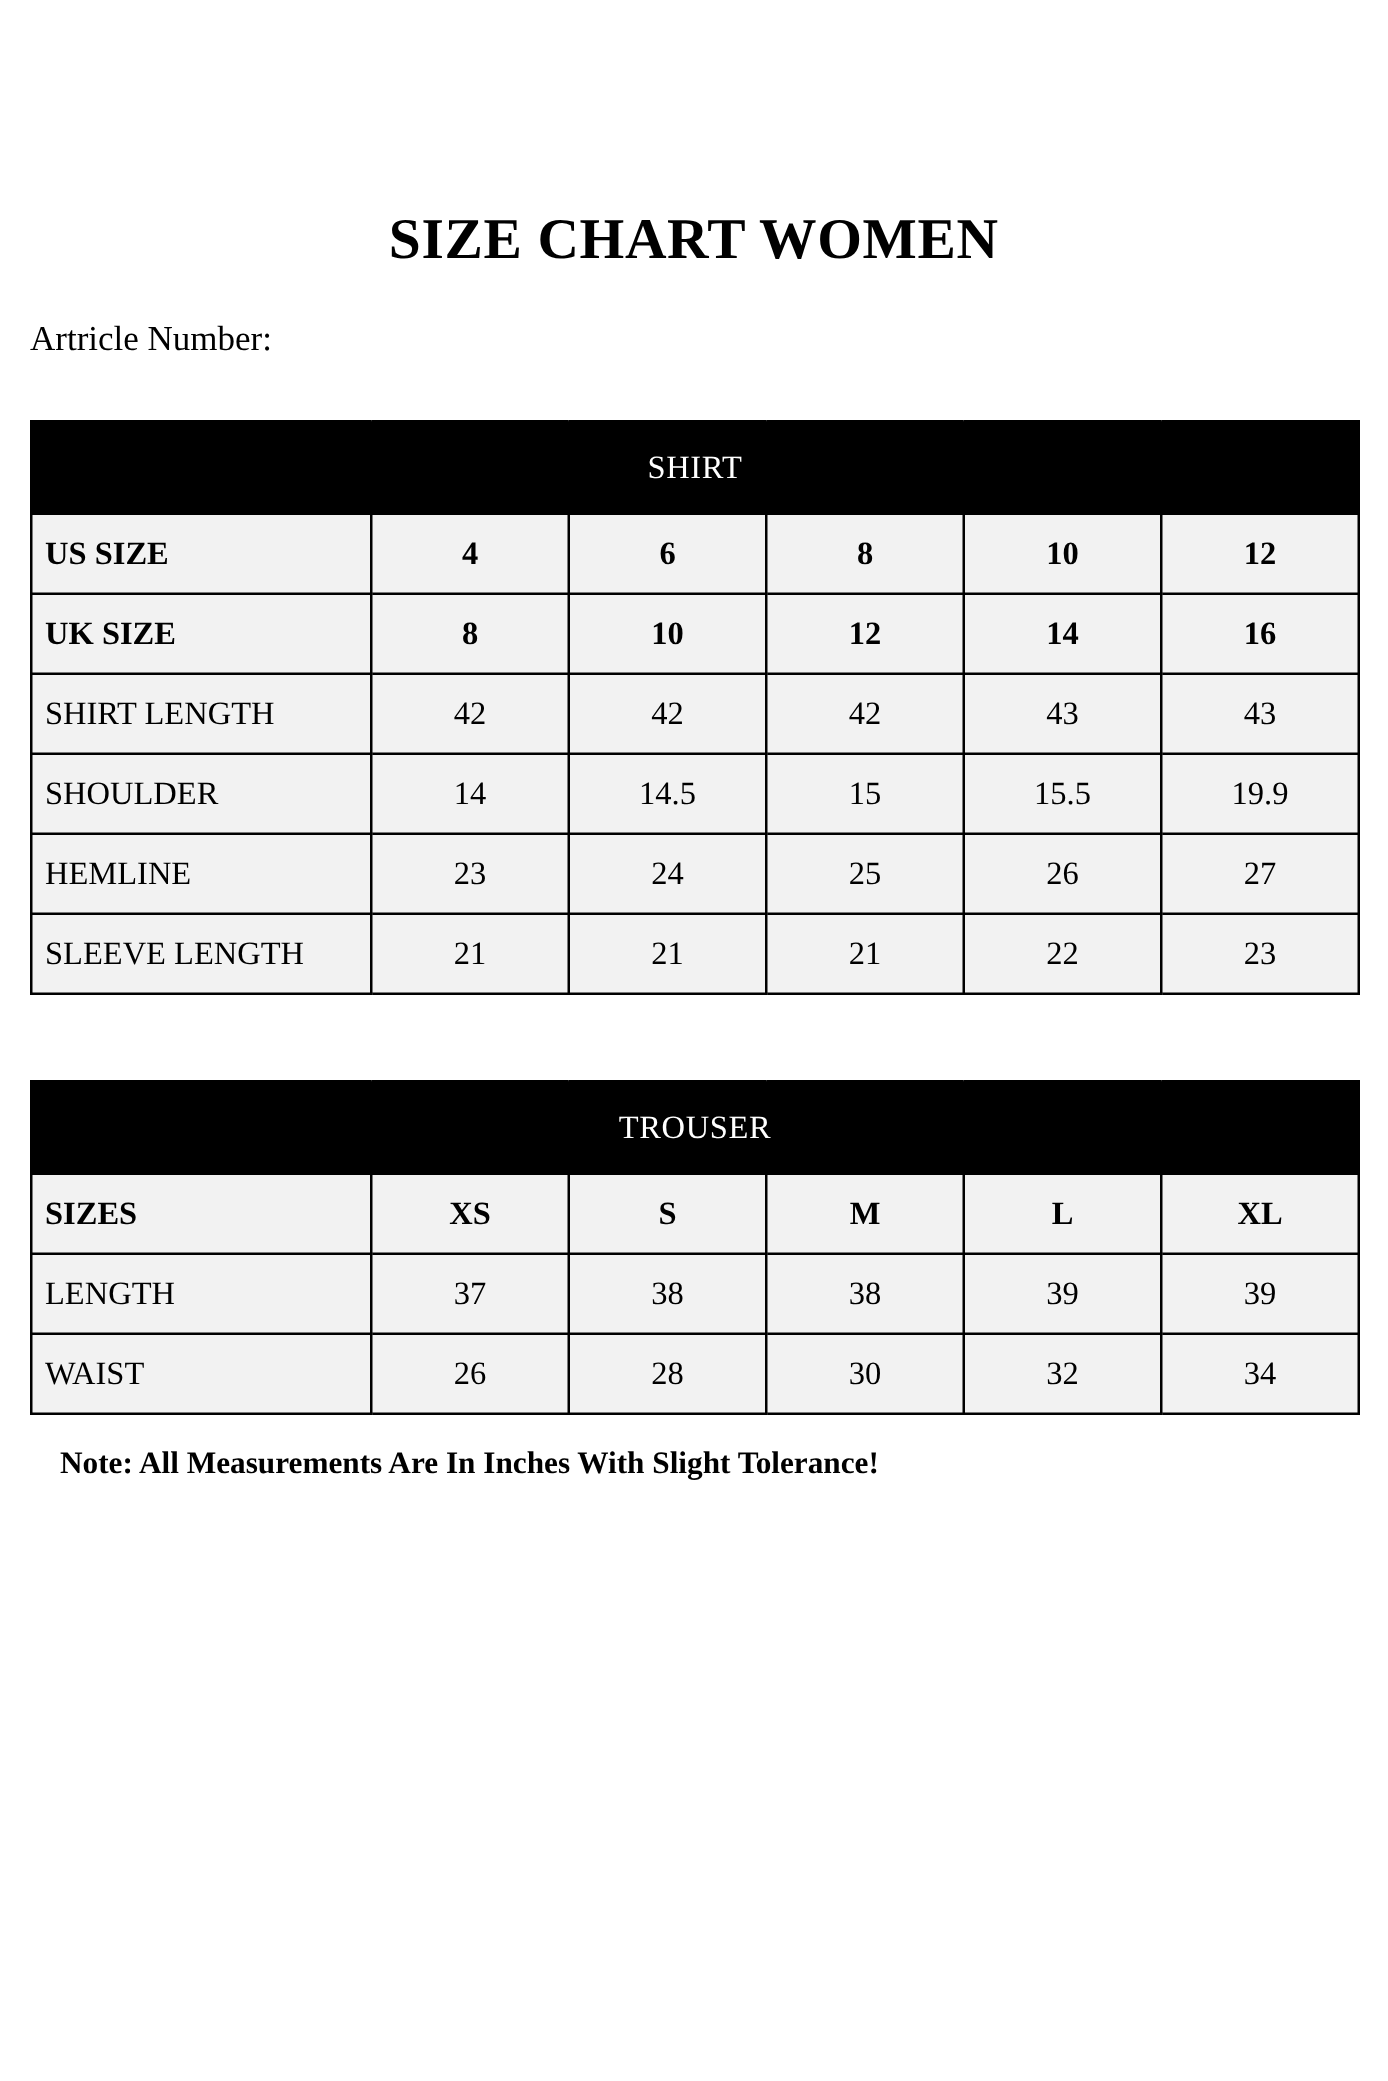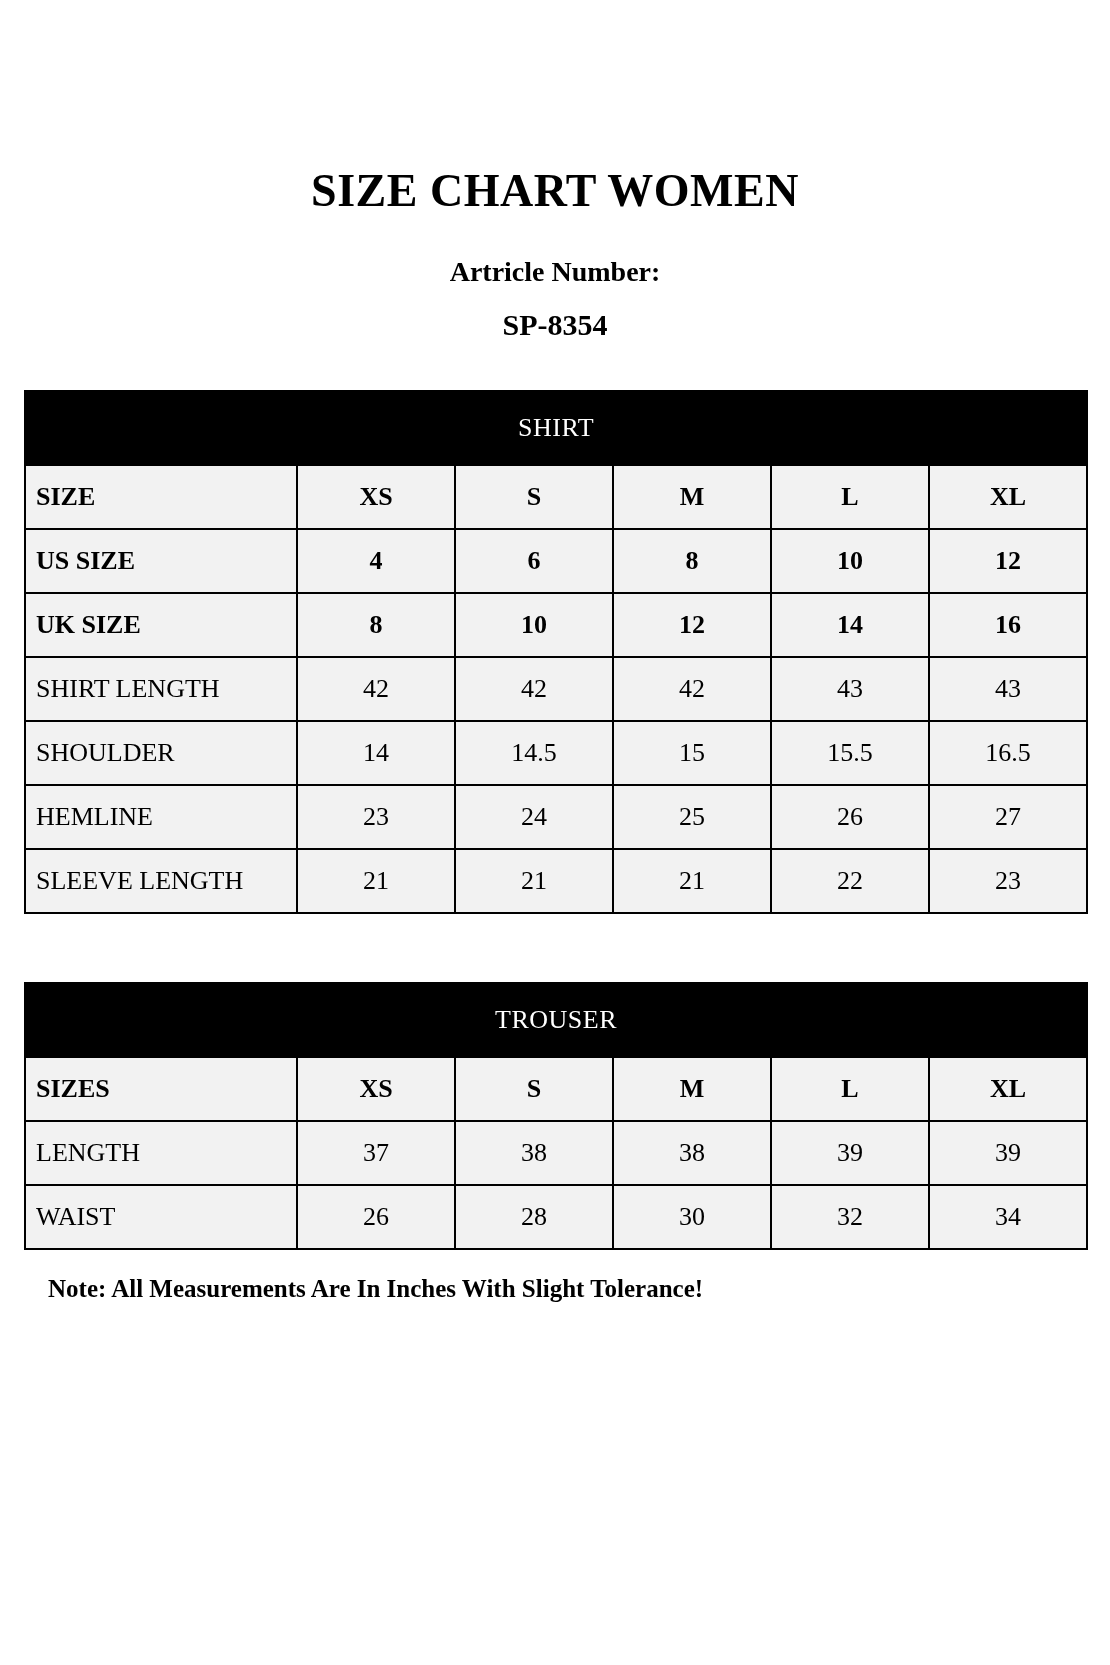--- a/index.html
+++ b/index.html
@@ -24,25 +24,25 @@
   }
   .title {
     text-align: center;
     font-size: 46px;
     letter-spacing: 0.5px;
     margin-top: 168px;
     line-height: 1;
     font-weight: 700;
   }
   .subtitle {
-    text-align: center;
+    text-align: left;
     font-size: 28px;
     margin-top: 44px;
     line-height: 1;
-    font-weight: 700;
+    font-weight: 400;
   }
   .article-number {
     text-align: center;
     font-size: 30px;
     font-weight: bold;
     margin-top: 24px;
     line-height: 1;
   }
 
   table.size-table {
@@ -93,43 +93,34 @@
   col.c0 { width: 272px; }
   col.cv { width: 158px; }
 </style>
 </head>
 <body>
 
 <div class="page">
 
   <div class="title">SIZE CHART WOMEN</div>
   <div class="subtitle">Artricle Number:</div>
-  <div class="article-number">SP-8354</div>
 
   <div class="shirt-wrap">
     <table class="size-table">
       <colgroup>
         <col class="c0">
           <col class="cv">
           <col class="cv">
           <col class="cv">
           <col class="cv">
           <col class="cv">
       </colgroup>
       <tbody>
         <tr>
           <td class="banner" colspan="6">SHIRT</td>
-        </tr>
-        <tr>
-          <td class="rowlabel bold">SIZE</td>
-          <td class="val bold">XS</td>
-          <td class="val bold">S</td>
-          <td class="val bold">M</td>
-          <td class="val bold">L</td>
-          <td class="val bold">XL</td>
         </tr>
         <tr>
           <td class="rowlabel bold">US SIZE</td>
           <td class="val bold">4</td>
           <td class="val bold">6</td>
           <td class="val bold">8</td>
           <td class="val bold">10</td>
           <td class="val bold">12</td>
         </tr>
         <tr>
@@ -147,21 +138,21 @@
           <td class="val">42</td>
           <td class="val">43</td>
           <td class="val">43</td>
         </tr>
         <tr>
           <td class="rowlabel">SHOULDER</td>
           <td class="val">14</td>
           <td class="val">14.5</td>
           <td class="val">15</td>
           <td class="val">15.5</td>
-          <td class="val">16.5</td>
+          <td class="val">19.9</td>
         </tr>
         <tr>
           <td class="rowlabel">HEMLINE</td>
           <td class="val">23</td>
           <td class="val">24</td>
           <td class="val">25</td>
           <td class="val">26</td>
           <td class="val">27</td>
         </tr>
         <tr>

